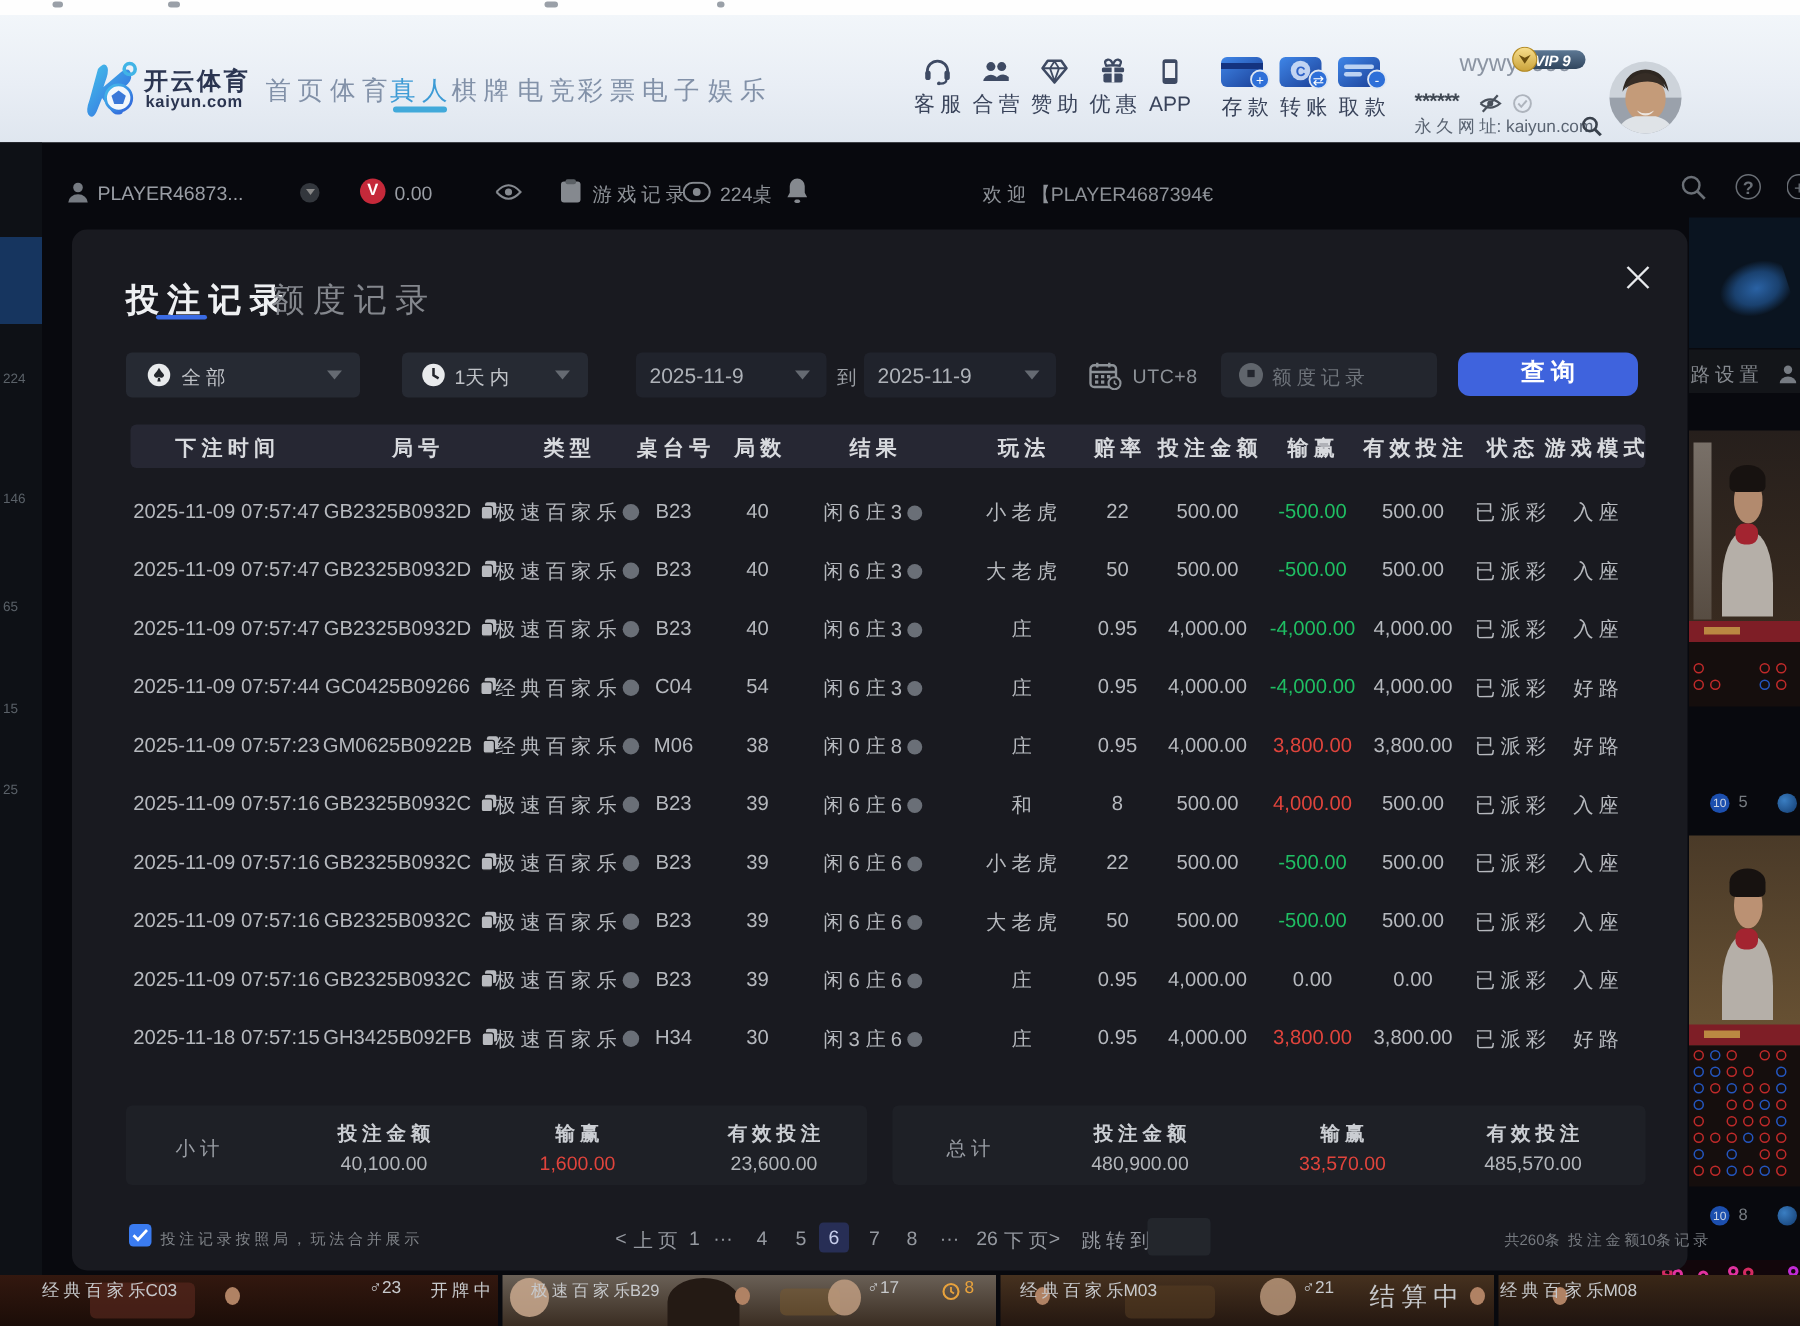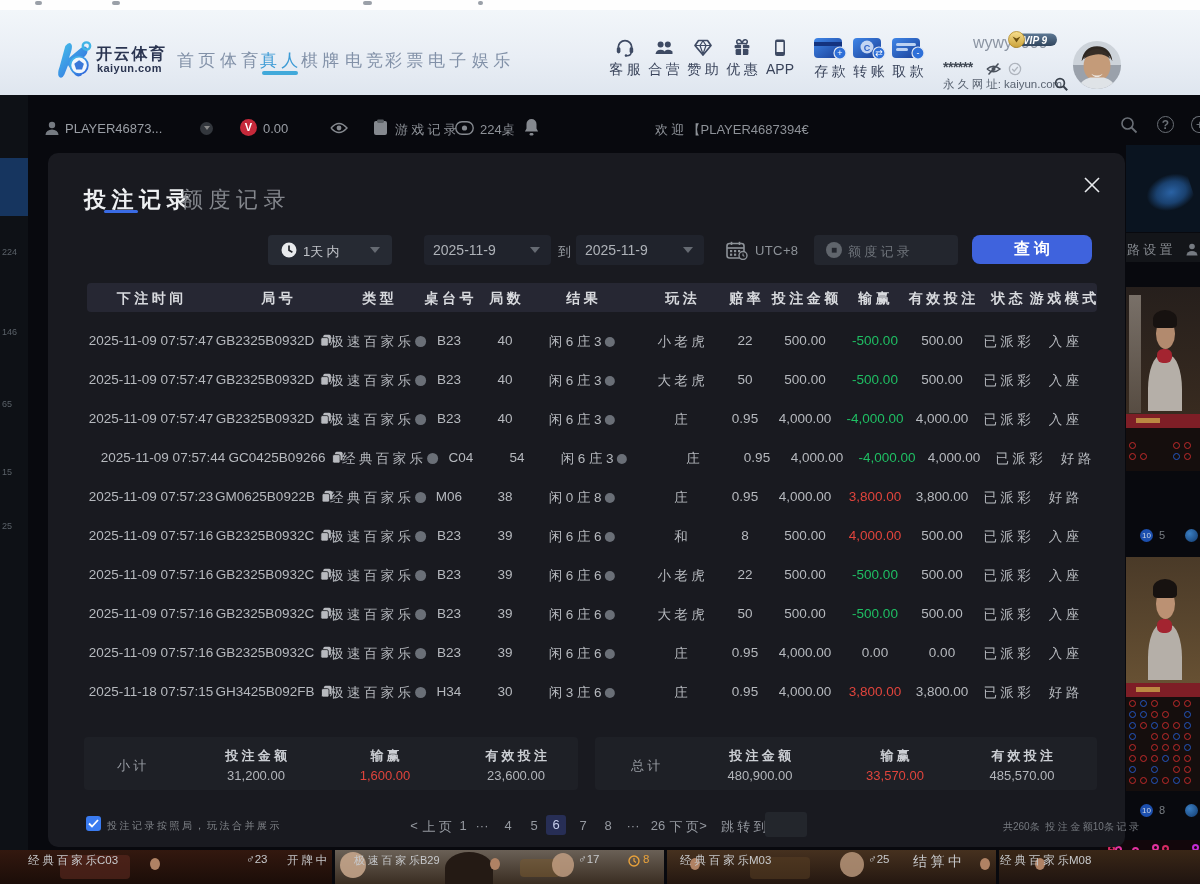--- a/index.html
+++ b/index.html
@@ -354,32 +354,40 @@
 <div class="abs" style="left:246px;font-size:11.5px;color:#c7c9cc;top:758px">♂23</div>
 <div class="abs" style="left:287px;font-size:11.5px;color:#c7c9cc;top:758px"><i class="cj">开牌中</i></div>
 <div class="abs" style="left:354px;font-size:11px;color:#c7c9cc;top:758px"><i class="cj">极速百家乐</i>B29</div>
 <div class="abs" style="left:578px;font-size:11.5px;color:#c7c9cc;top:758px">♂17</div>
 <svg class="abs" style="left:628px;top:760px" width="12" height="12" viewBox="0 0 12 12">
       <circle cx="6" cy="6" r="5" fill="none" stroke="#e8a23c" stroke-width="1.4"></circle>
       <path d="M6 3 v3 l2 1.4" fill="none" stroke="#e8a23c" stroke-width="1.2"></path>
     </svg>
 <div class="abs" style="left:643px;font-size:11.5px;color:#c7c9cc;top:758px;color:#e8a23c">8</div>
 <div class="abs" style="left:680px;font-size:11.5px;color:#c7c9cc;top:758px"><i class="cj">经典百家乐</i>M03</div>
-<div class="abs" style="left:868px;font-size:11.5px;color:#c7c9cc;top:758px">♂25</div>
-<div class="abs" style="left:913px;font-size:14px;color:#c7c9cc;top:758px"><i class="cj">结算中</i></div>
+<div class="abs" style="left:868px;font-size:11.5px;color:#c7c9cc;top:758px">♂21</div>
+<div class="abs" style="left:913px;font-size:17px;color:#c7c9cc;top:758px"><i class="cj">结算中</i></div>
 <div class="abs" style="left:1000px;font-size:11.5px;color:#c7c9cc;top:758px"><i class="cj">经典百家乐</i>M08</div>
 </div>
 <div class="abs" id="modal">
 <svg class="abs" style="left:1036px;top:24px" width="16" height="16" viewBox="0 0 16 16">
 <line x1="1" y1="1" x2="15" y2="15" stroke="#e8eaed" stroke-width="1.6"></line>
       <line x1="15" y1="1" x2="1" y2="15" stroke="#e8eaed" stroke-width="1.6"></line>
     </svg>
 <div class="abs tab1"><i class="cj">投注记录</i></div>
 <div class="abs tab2"><i class="cj">额度记录</i></div>
 <div class="abs" id="tabu"></div>
+<div class="abs drp" style="left:36px;width:156px">
+<svg class="abs" style="left:14px;top:7px" width="16" height="16" viewBox="0 0 16 16">
+        <circle cx="8" cy="8" r="7.5" fill="#e8eaec"></circle>
+        <path d="M8 3.2 q1.1 2.2 2.6 3.6 q1.7 1.7 -0.3 2.8 q-1.2 .6 -2.3 -.4 q-1.1 1 -2.3 .4 q-2 -1.1 -.3 -2.8 Q6.9 5.4 8 3.2 Z M7.4 9.8 h1.2 l.5 2.6 h-2.2 Z" fill="#23262c"></path>
+      </svg>
+<span class="abs" style="left:37px;top:8px"><i class="cj">全部</i></span>
+<div class="abs caret" style="left:134px"></div>
+    </div>
 <div class="abs drp" style="left:220px;width:124px">
 <svg class="abs" style="left:13px;top:7px" width="16" height="16" viewBox="0 0 16 16">
         <circle cx="8" cy="8" r="7.5" fill="#e8eaec"></circle>
         <path d="M8 3.4 v4.8 l3.4 2" fill="none" stroke="#23262c" stroke-width="1.7"></path>
       </svg>
 <span class="abs" style="left:35px;top:8px">1<i class="cj">天内</i></span>
 <div class="abs caret" style="left:102px"></div>
     </div>
 <div class="abs drpd" style="left:376px;width:127px">
       <span class="abs" style="left:9px;top:7px">2025-11-9</span>
@@ -471,21 +479,21 @@
 <div class="abs td" style="left:457px;top:11px">40</div>
 <div class="abs td" style="left:534px;top:11px"><i class="cj">闲6</i> <i class="cj">庄3</i> <span class="dot" style="width:10px;height:10px"></span></div>
 <div class="abs td" style="left:633px;top:11px"><i class="cj">庄</i></div>
 <div class="abs td" style="left:697px;top:11px">0.95</div>
 <div class="abs td" style="left:757px;top:11px">4,000.00</div>
 <div class="abs td g" style="left:827px;top:11px">-4,000.00</div>
 <div class="abs td" style="left:894px;top:11px">4,000.00</div>
 <div class="abs td" style="left:959px;top:11px"><i class="cj">已派彩</i></div>
 <div class="abs td" style="left:1016px;top:11px"><i class="cj">入座</i></div>
 </div>
-<div class="abs" style="top:286px;left:12px;width:973px;height:39px">
+<div class="abs" style="top:286px;left:0;width:973px;height:39px">
 <div class="abs td" style="left:103px;top:11px">2025-11-09 07:57:44</div>
 <div class="abs td" style="left:226px;top:11px">GC0425B09266<svg width="12" height="13" viewBox="0 0 12 13" style="vertical-align:-2px;margin-left:6px">
           <rect x="3.5" y="0.8" width="7.5" height="8.5" rx="1.5" fill="#b8babf"></rect>
           <rect x="1" y="3.6" width="7.5" height="8.5" rx="1.5" fill="#b8babf" stroke="#17181d" stroke-width="0.8"></rect>
         </svg></div>
 <div class="abs td" style="left:330px;top:11px"><i class="cj">经典百家乐</i> <span class="dot"></span></div>
 <div class="abs td" style="left:401px;top:11px">C04</div>
 <div class="abs td" style="left:457px;top:11px">54</div>
 <div class="abs td" style="left:534px;top:11px"><i class="cj">闲6</i> <i class="cj">庄3</i> <span class="dot" style="width:10px;height:10px"></span></div>
 <div class="abs td" style="left:633px;top:11px"><i class="cj">庄</i></div>
@@ -600,21 +608,21 @@
 <div class="abs td" style="left:697px;top:11px">0.95</div>
 <div class="abs td" style="left:757px;top:11px">4,000.00</div>
 <div class="abs td r" style="left:827px;top:11px">3,800.00</div>
 <div class="abs td" style="left:894px;top:11px">3,800.00</div>
 <div class="abs td" style="left:959px;top:11px"><i class="cj">已派彩</i></div>
 <div class="abs td" style="left:1016px;top:11px"><i class="cj">好路</i></div>
 </div>
 <div class="abs sumbox" style="left:36px;width:494px">
 <div class="abs" style="left:33px;top:20px;font-size:13px;color:#9b9fa6"><i class="cj">小计</i></div>
 <div class="abs slab" style="left:172px"><i class="cj">投注金额</i></div>
-<div class="abs sval" style="left:172px">31,200.00</div>
+<div class="abs sval" style="left:172px">40,100.00</div>
 <div class="abs slab" style="left:301px"><i class="cj">输赢</i></div>
 <div class="abs sval r" style="left:301px">1,600.00</div>
 <div class="abs slab" style="left:432px"><i class="cj">有效投注</i></div>
 <div class="abs sval" style="left:432px">23,600.00</div>
 </div>
 <div class="abs sumbox" style="left:547px;width:502px">
 <div class="abs" style="left:36px;top:20px;font-size:13px;color:#9b9fa6"><i class="cj">总计</i></div>
 <div class="abs slab" style="left:165px"><i class="cj">投注金额</i></div>
 <div class="abs sval" style="left:165px">480,900.00</div>
 <div class="abs slab" style="left:300px"><i class="cj">输赢</i></div>

